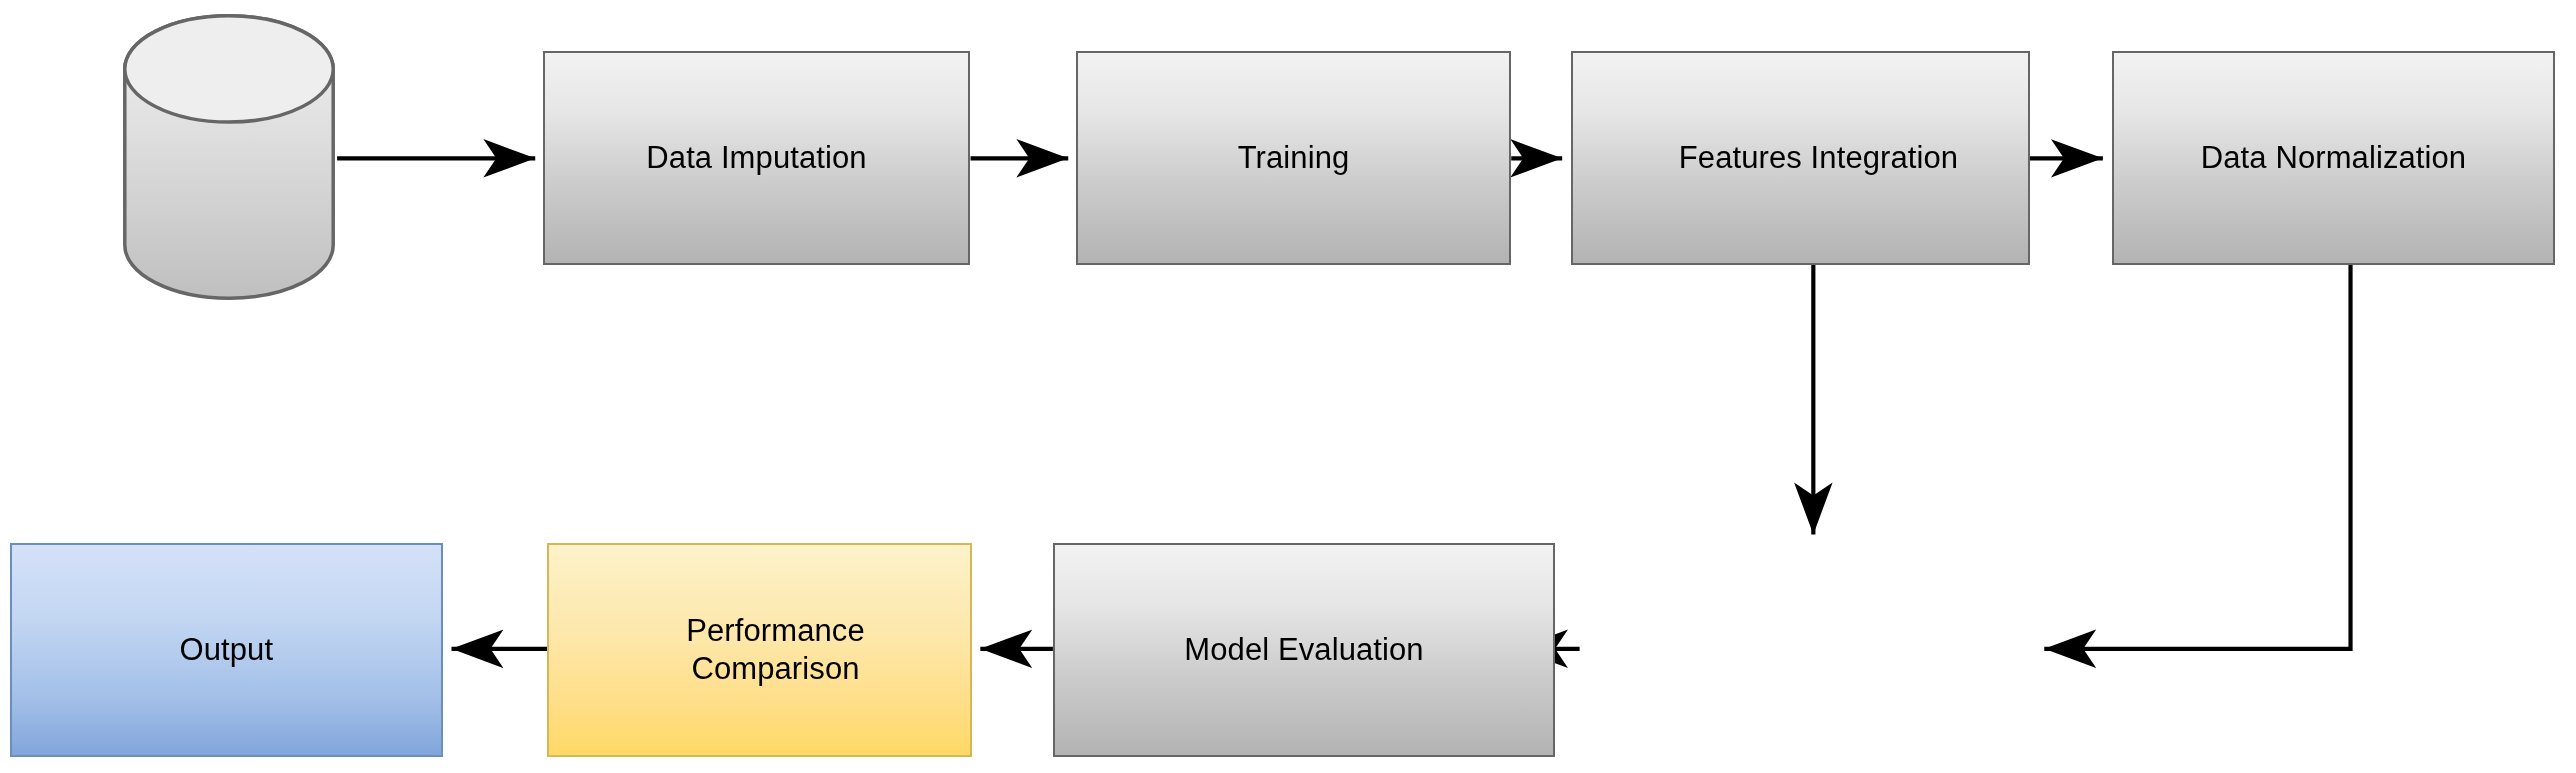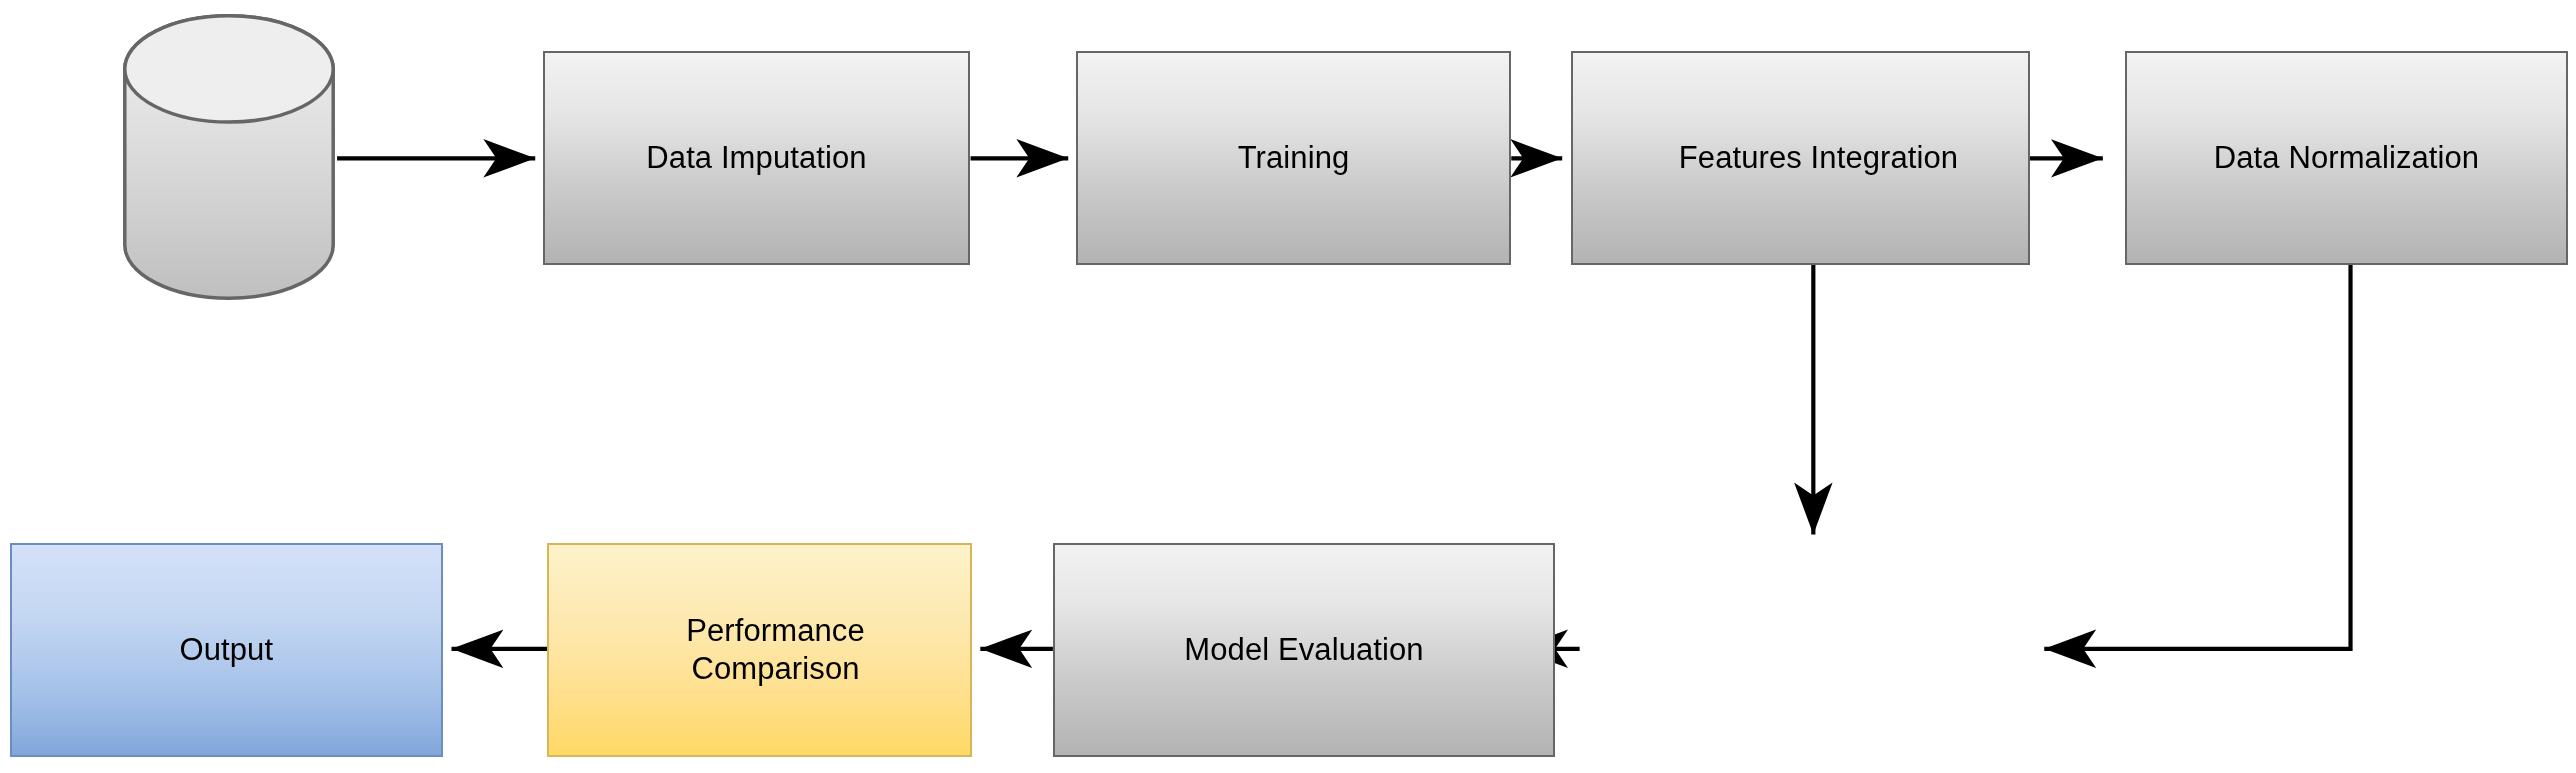--- a/index.html
+++ b/index.html
@@ -146,21 +146,21 @@
   </div>
 
   <div class="node node-process" style="left:1076px; top:51px; width:435px; height:214px;">
     <span class="node-label">Training</span>
   </div>
 
   <div class="node node-process" style="left:1571px; top:51px; width:459px; height:214px;padding-left:36px;">
     <span class="node-label">Features Integration</span>
   </div>
 
-  <div class="node node-process" style="left:2112px; top:51px; width:443px; height:214px;margin-left:13px;">
+  <div class="node node-process" style="left:2112px; top:51px; width:443px; height:214px;">
     <span class="node-label">Data Normalization</span>
   </div>
 
   <div class="node node-output" style="left:9.8px; top:543px; width:433px; height:214px;">
     <span class="node-label">Output</span>
   </div>
 
   <div class="node node-highlight" style="left:547px; top:543px; width:425px; height:214px;">
     <span class="node-label">Performance<br>Comparison</span>
   </div>

